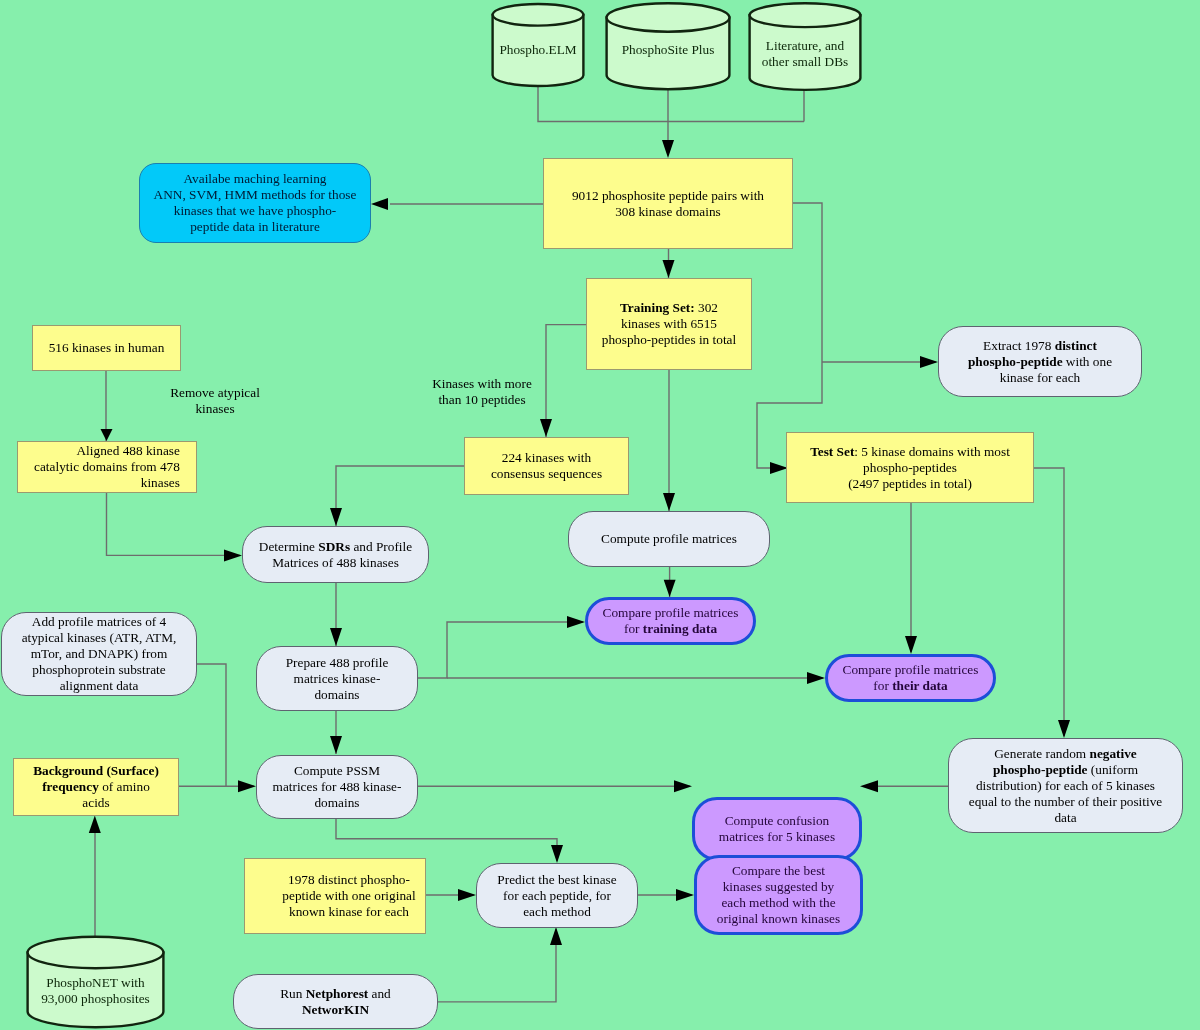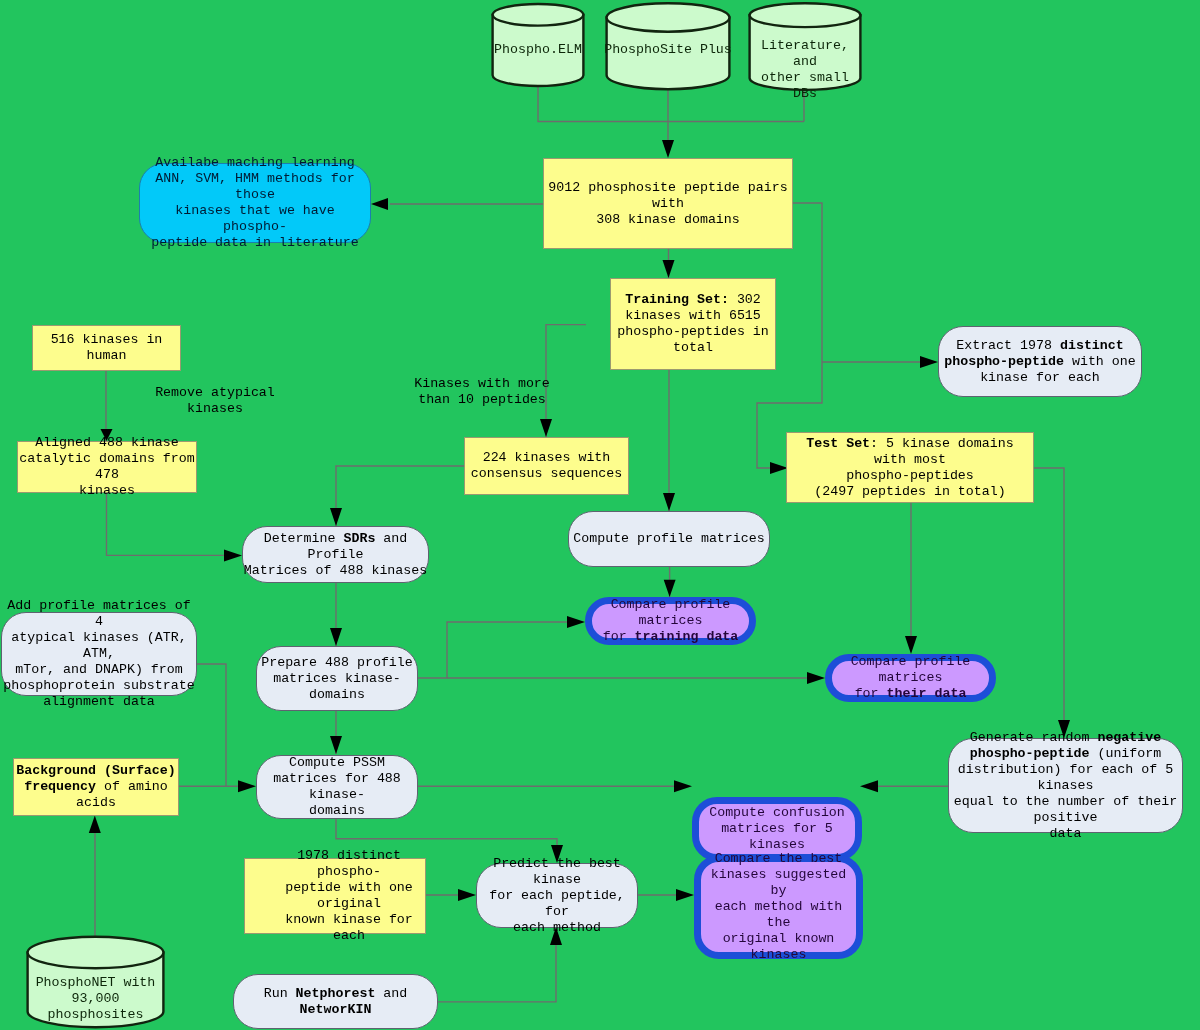--- a/index.html
+++ b/index.html
@@ -1,25 +1,25 @@
 <!DOCTYPE html>
 <html><head>
 <meta charset="utf-8">
 <style>
   html,body{margin:0;padding:0;background:#ffffff;}
-  #stage{position:relative;width:1200px;height:1030px;background:#22c55e;overflow:hidden;
-         font-family:Liberation Mono, monospace;-webkit-font-smoothing:antialiased;}
+  #stage{position:relative;width:1200px;height:1030px;background:#86efac;overflow:hidden;
+         font-family:Liberation Serif, serif;-webkit-font-smoothing:antialiased;}
   svg#edges{position:absolute;left:0;top:0;width:1200px;height:1030px;}
   .node{position:absolute;box-sizing:border-box;display:flex;align-items:center;
         justify-content:center;text-align:center;color:#000;line-height:16px;
         font-size:13.3px;white-space:pre-line;z-index:2;}
   .rect{border:1px solid #9a9a70;background:#fdfd8d;}
   .stad{border:1px solid #5e6370;background:#e6ecf5;border-radius:25px;}
-  .stad-purple{border:7px solid #1d4ed8;background:#cc99ff;border-radius:25px;color:#24063a;}
-  .stad-blue{border:1px solid #1b7fae;background:#02c9f9;border-radius:25px;color:#001a33;}
+  .stad-purple{border:3px solid #1d4ed8;background:#cc99ff;border-radius:25px;color:#24063a;}
+  .stad-blue{border:1px solid #1b7fae;background:#02c9f9;border-radius:17px;color:#001a33;}
   .elbl{position:absolute;text-align:center;color:#000;font-size:13.3px;
         line-height:16px;white-space:pre-line;z-index:2;}
   .cylwrap{position:absolute;z-index:2;}
   .cyltext{position:absolute;left:0;right:0;text-align:center;color:#0c2609;
            font-size:13.3px;line-height:16px;white-space:pre-line;}
   b{font-weight:bold;}
 </style>
 </head>
 <body>
 
@@ -149,31 +149,31 @@
       </svg>
   <div class="cyltext" style="top:39.5px;">PhosphoNET with
 93,000 phosphosites</div>
 </div>
 
 <div class="node rect" style="left:543px;top:158px;width:250px;height:91px;">
   <span>9012 phosphosite peptide pairs with
 308 kinase domains</span>
 </div>
 
-<div class="node rect" style="left:586px;top:278px;width:166px;height:92px;margin-left:24px;">
+<div class="node rect" style="left:586px;top:278px;width:166px;height:92px;">
   <span><b>Training Set:</b><span> 302
 kinases with 6515
 phospho-peptides in total</span></span>
 </div>
 
 <div class="node rect" style="left:32px;top:325px;width:149px;height:46px;">
   <span>516 kinases in human</span>
 </div>
 
-<div class="node rect" style="left:17px;top:441px;width:180px;height:52px;">
+<div class="node rect" style="left:17px;top:441px;width:180px;height:52px;text-align:right;">
   <span>Aligned 488 kinase
 catalytic domains from 478
 kinases</span>
 </div>
 
 <div class="node rect" style="left:464px;top:437px;width:165px;height:58px;">
   <span>224 kinases with
 consensus sequences</span>
 </div>
 
@@ -259,21 +259,21 @@
 equal to the number of their positive
 data</span></span>
 </div>
 
 <div class="node stad" style="left:476px;top:863px;width:162px;height:65px;">
   <span>Predict the best kinase
 for each peptide, for
 each method</span>
 </div>
 
-<div class="node stad-purple" style="left:694px;top:855px;width:169px;height:104px;">
+<div class="node stad-purple" style="left:694px;top:855px;width:169px;height:80px;">
   <span>Compare the best
 kinases suggested by
 each method with the
 original known kinases</span>
 </div>
 
 <div class="node stad" style="left:233px;top:974px;width:205px;height:55px;">
   <span><span>Run </span><b>Netphorest</b><span> and
 </span><b>NetworKIN</b></span>
 </div>

